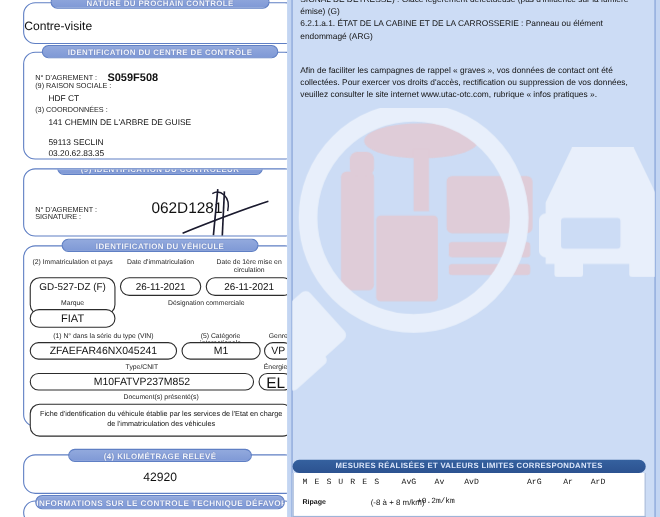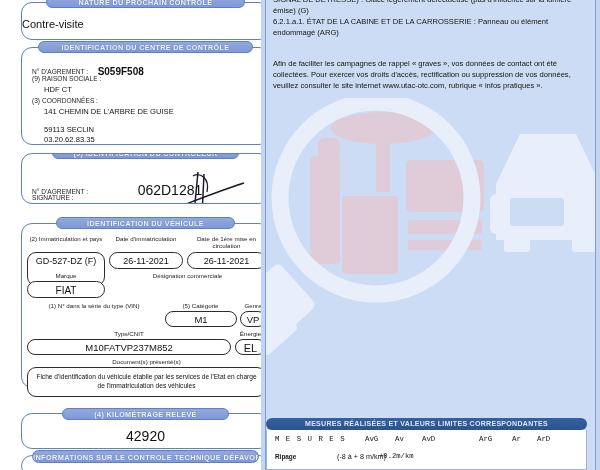--- a/index.html
+++ b/index.html
@@ -95,21 +95,21 @@
         <div style="position:absolute;left:10px;top:27px;" class="lblL">(9) RAISON SOCIALE :</div>
         <div style="position:absolute;left:22px;top:37px;font-size:7.6px;color:#111;">HDF CT</div>
         <div style="position:absolute;left:10px;top:49px;" class="lblL">(3) COORDONNÉES :</div>
         <div style="position:absolute;left:22px;top:59px;font-size:7.6px;color:#111;">141 CHEMIN DE L'ARBRE DE GUISE</div>
         <div style="position:absolute;left:22px;top:77px;font-size:7.6px;color:#111;">59113 SECLIN</div>
         <div style="position:absolute;left:22px;top:87px;font-size:7.6px;color:#111;">03.20.62.83.35</div>
       </div>
     </div>
 
     <div class="panel" style="top:153px;">
-      <div class="frame" style="height:51px;position:relative;overflow:hidden;">
+      <div class="frame" style="height:62px;position:relative;overflow:hidden;">
         <div style="position:absolute;left:30px;right:30px;top:-7px;">
           <div class="bar">(9) IDENTIFICATION DU CONTRÔLEUR</div>
         </div>
         <div style="position:absolute;left:10px;top:26px;">
           <span class="lblL">N° D'AGREMENT :</span>
           <span style="font-size:14px;color:#111;margin-left:5px;vertical-align:-1px;padding-left:40px;">062D1281</span>
         </div>
         <div style="position:absolute;left:10px;top:40px;" class="lblL">SIGNATURE :</div>
 
         <svg class="sig" style="left:138px;top:16px;" width="95" height="48" viewBox="0 0 95 48">
@@ -135,39 +135,40 @@
         <div class="valbox" style="position:absolute;left:87px;top:28px;width:74px;height:17px;line-height:17px;font-size:9px;">26-11-2021</div>
         <div class="valbox" style="position:absolute;left:165px;top:28px;width:79px;height:17px;line-height:17px;font-size:9px;">26-11-2021</div>
 
         <div class="lbl" style="position:absolute;left:5px;top:48px;width:78px;">Marque</div>
         <div class="lbl" style="position:absolute;left:87px;top:48px;width:157px;">Désignation commerciale</div>
         <div class="valbox" style="position:absolute;left:5px;top:57px;width:78px;height:17px;line-height:17px;font-size:10px;">FIAT</div>
 
         <div class="lbl" style="position:absolute;left:5px;top:78px;width:134px;">(1) N° dans la série du type (VIN)</div>
         <div class="lbl" style="position:absolute;left:142px;top:78px;width:73px;">(5) Catégorie internationale</div>
         <div class="lbl" style="position:absolute;left:217px;top:78px;width:28px;">Genre</div>
+        <div class="valbox" style="position:absolute;left:5px;top:87px;width:134px;height:16px;line-height:16px;font-size:9.5px;">ZFAEFAR46NX045241</div>
         <div class="valbox" style="position:absolute;left:143px;top:87px;width:72px;height:16px;line-height:16px;font-size:9.5px;">M1</div>
         <div class="valbox" style="position:absolute;left:218px;top:87px;width:26px;height:16px;line-height:16px;font-size:9.5px;">VP</div>
 
         <div class="lbl" style="position:absolute;left:5px;top:106px;width:204px;">Type/CNIT</div>
         <div class="lbl" style="position:absolute;left:212px;top:106px;width:33px;">Énergie</div>
         <div class="valbox" style="position:absolute;left:5px;top:115px;width:204px;height:16px;line-height:16px;font-size:9.5px;">M10FATVP237M852</div>
-        <div class="valbox" style="position:absolute;left:213px;top:115px;width:31px;height:16px;line-height:16px;font-size:11px;">EL</div>
+        <div class="valbox" style="position:absolute;left:213px;top:115px;width:31px;height:16px;line-height:16px;font-size:14px;">EL</div>
 
         <div class="lbl" style="position:absolute;left:5px;top:134px;width:239px;">Document(s) présenté(s)</div>
         <div class="valbox" style="position:absolute;left:5px;top:143px;width:239px;height:30px;font-size:6.6px;line-height:1.35;padding:5px 6px;text-align:center;">Fiche d'identification du véhicule établie par les services de l'Etat en charge de l'immatriculation des véhicules</div>
       </div>
     </div>
 
     <div class="panel" style="top:413px;">
       <div class="frame" style="height:36px;position:relative;">
         <div style="position:absolute;left:40px;right:40px;top:-6px;">
           <div class="bar">(4) KILOMÉTRAGE RELEVÉ</div>
         </div>
-        <div style="position:absolute;left:0;right:0;top:14px;text-align:center;font-size:14px;color:#111;">42920</div>
+        <div style="position:absolute;left:0;right:0;top:14px;text-align:center;font-size:11px;color:#111;">42920</div>
       </div>
     </div>
 
     <div class="panel" style="top:455px;">
       <div class="frame" style="height:22px;position:relative;">
         <div style="position:absolute;left:10px;right:10px;top:-6px;">
           <div class="bar wide">INFORMATIONS SUR LE CONTROLE TECHNIQUE DÉFAVORABLE</div>
         </div>
       </div>
     </div>

